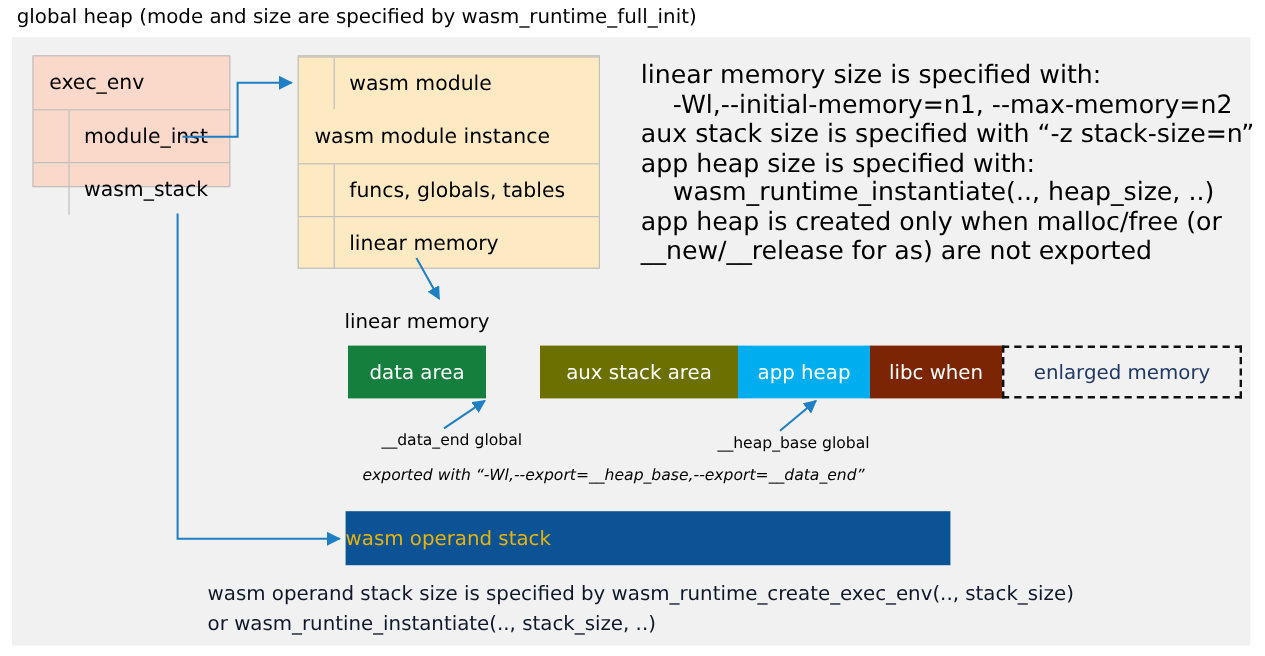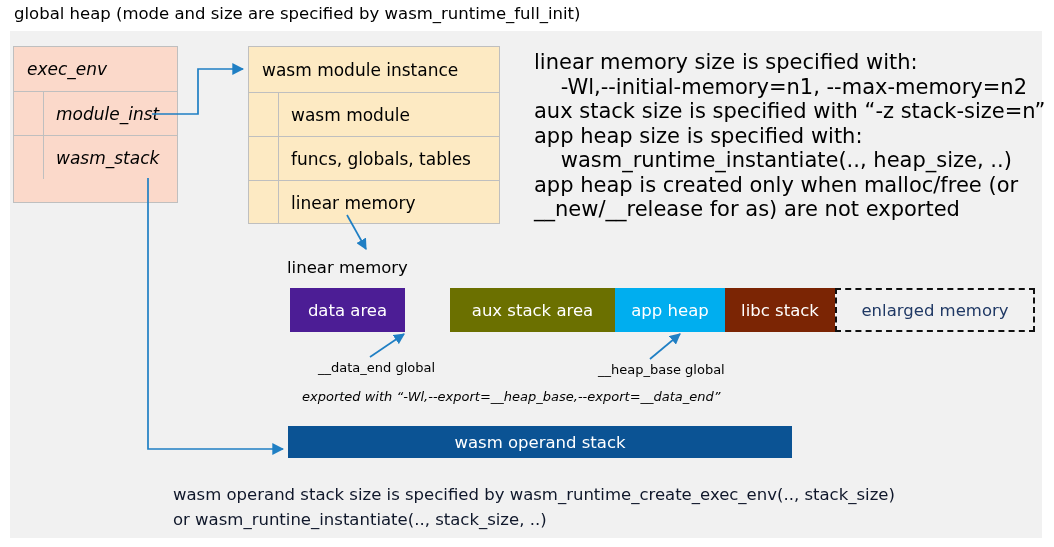--- a/index.html
+++ b/index.html
@@ -67,26 +67,25 @@
   }
   .struct-sub {
     border-top: 1px solid #bfbfbf;
   }
   .struct-sub .struct-label {
     padding-left: 12px;
   }
 
   
   #exec-env-box {
-    left: 13px;
+    left: 27px;
     top: 46px;
     width: 165px;
-    height: 157px;
+    height: 110px;
     background: #fbd9ca;
-    font-style: italic;
   }
   #exec-env-box .struct-row { height: 44px; }
 
   
   #module-inst-box {
     left: 248px;
     top: 46px;
     width: 252px;
     height: 178px;
     background: #fdeac3;
@@ -149,27 +148,26 @@
   #data-end-label  { left: 318px; top: 360px; }
   #heap-base-label { left: 598px; top: 362px; }
   #export-line     { left: 302px; top: 389px; font-style: italic; }
 
   
   #operand-stack-bar {
     position: absolute;
     left: 288px;
     top: 426px;
     width: 504px;
-    height: 32px;
+    height: 45px;
     background: #0b5394;
     display: flex;
     align-items: center;
-    justify-content: center;
-    font-size: 16.5px;
-    color: #ffffff;
+    font-size: 16.5px;
+    color: #eab308;
     white-space: nowrap;
   }
 
   
   #bottom-note {
     position: absolute;
     left: 173px;
     top: 482px;
     font-size: 16.5px;
     line-height: 25px;
@@ -204,26 +202,26 @@
       <span class="struct-indent"></span>
       <span class="struct-label">module_inst</span>
     </div>
     <div class="struct-row struct-sub">
       <span class="struct-indent"></span>
       <span class="struct-label">wasm_stack</span>
     </div>
   </div>
 
   <div class="struct-box" id="module-inst-box" style="background: rgb(253, 234, 195);">
+    <div class="struct-row struct-sub">
+      <span class="struct-indent"></span>
+      <span class="struct-label">wasm module</span>
+    </div>
     <div class="struct-row struct-head">
       <span class="struct-label">wasm module instance</span>
-    </div>
-    <div class="struct-row struct-sub">
-      <span class="struct-indent"></span>
-      <span class="struct-label">wasm module</span>
     </div>
     <div class="struct-row struct-sub">
       <span class="struct-indent"></span>
       <span class="struct-label">funcs, globals, tables</span>
     </div>
     <div class="struct-row struct-sub">
       <span class="struct-indent"></span>
       <span class="struct-label">linear memory</span>
     </div>
   </div>
@@ -232,31 +230,31 @@
     -Wl,--initial-memory=n1, --max-memory=n2
 aux stack size is specified with “-z stack-size=n”
 app heap size is specified with:
     wasm_runtime_instantiate(.., heap_size, ..)
 app heap is created only when malloc/free (or
 __new/__release for as) are not exported</div>
 
   <div id="linear-memory-caption">linear memory</div>
 
   <div id="memory-bar">
-    <div class="mem-seg" id="seg-data-area" style="width: 115px; background: #4c1d95;">
+    <div class="mem-seg" id="seg-data-area" style="width: 115px; background: #15803d;">
       <span>data area</span>
     </div>
     <div class="mem-seg" id="seg-aux-stack" style="width: 165px; background: rgb(107, 112, 0); margin-left: 45px;">
       <span>aux stack area</span>
     </div>
     <div class="mem-seg" id="seg-app-heap" style="width: 110px; background: rgb(0, 174, 239);">
       <span>app heap</span>
     </div>
     <div class="mem-seg" id="seg-libc-heap" style="width: 110px; background: rgb(123, 37, 4);">
-      <span>libc stack</span>
+      <span>libc when</span>
     </div>
     <div class="mem-seg dashed" id="seg-enlarged" style="width: 200px; background: rgb(241, 241, 241); color: rgb(31, 56, 100); border-color: rgb(17, 17, 17);">
       <span>enlarged memory</span>
     </div>
   </div>
 
   <div class="annot" id="data-end-label">__data_end global</div>
   <div class="annot" id="heap-base-label">__heap_base global</div>
   <div class="annot" id="export-line">exported with “-Wl,--export=__heap_base,--export=__data_end”</div>
 

